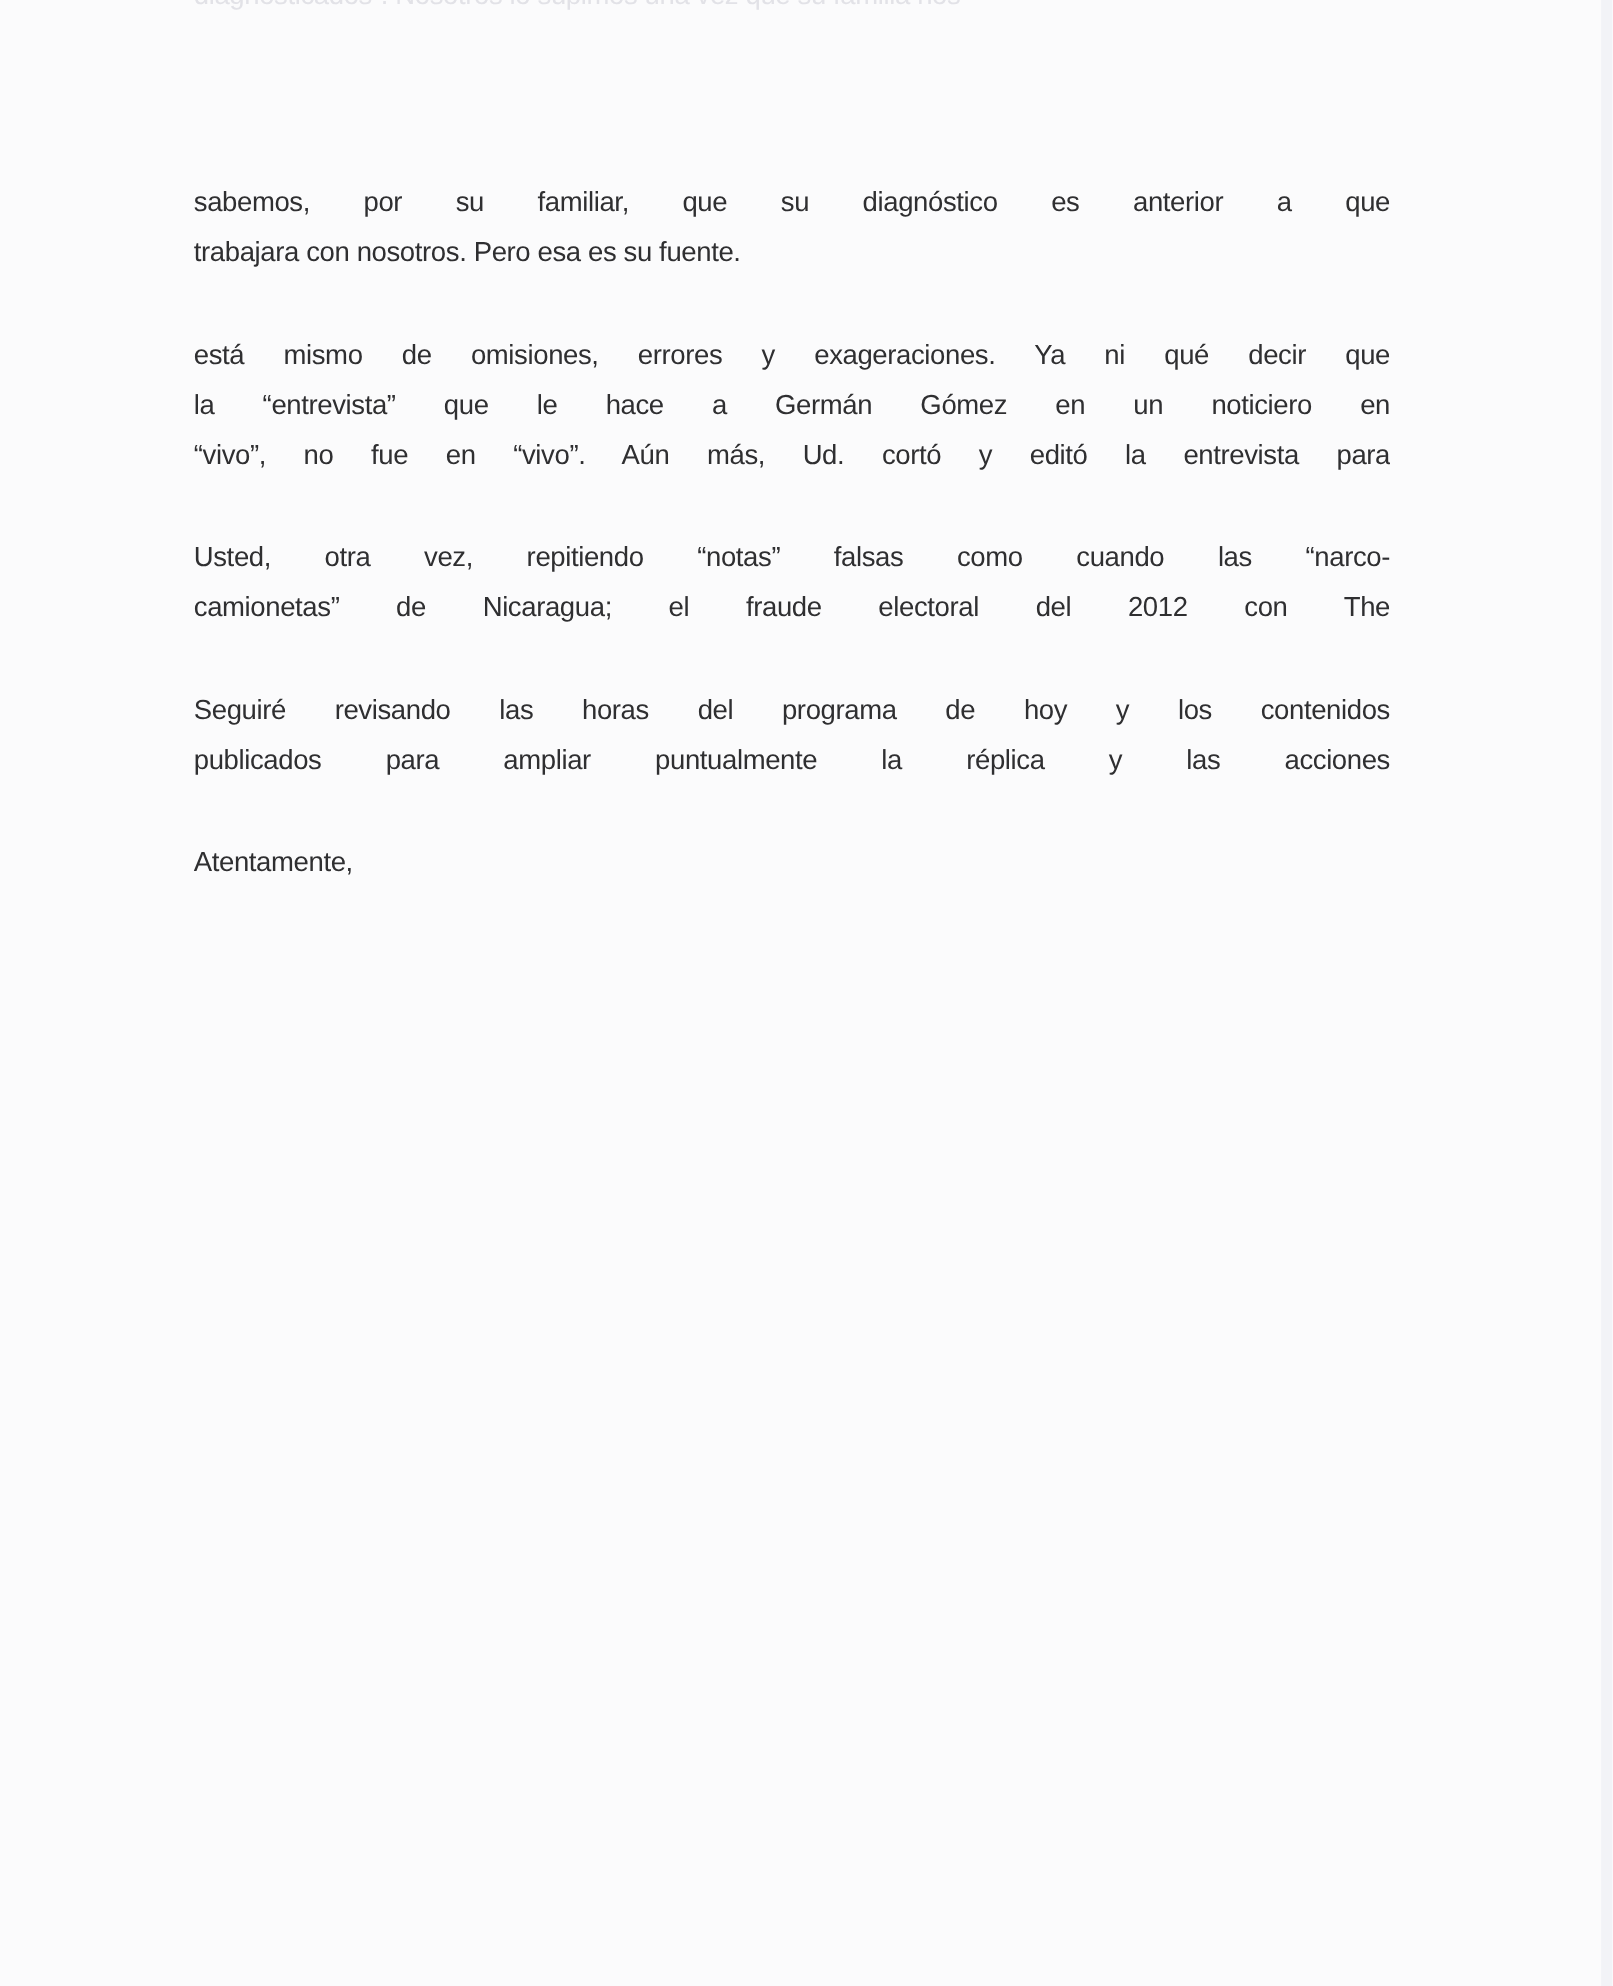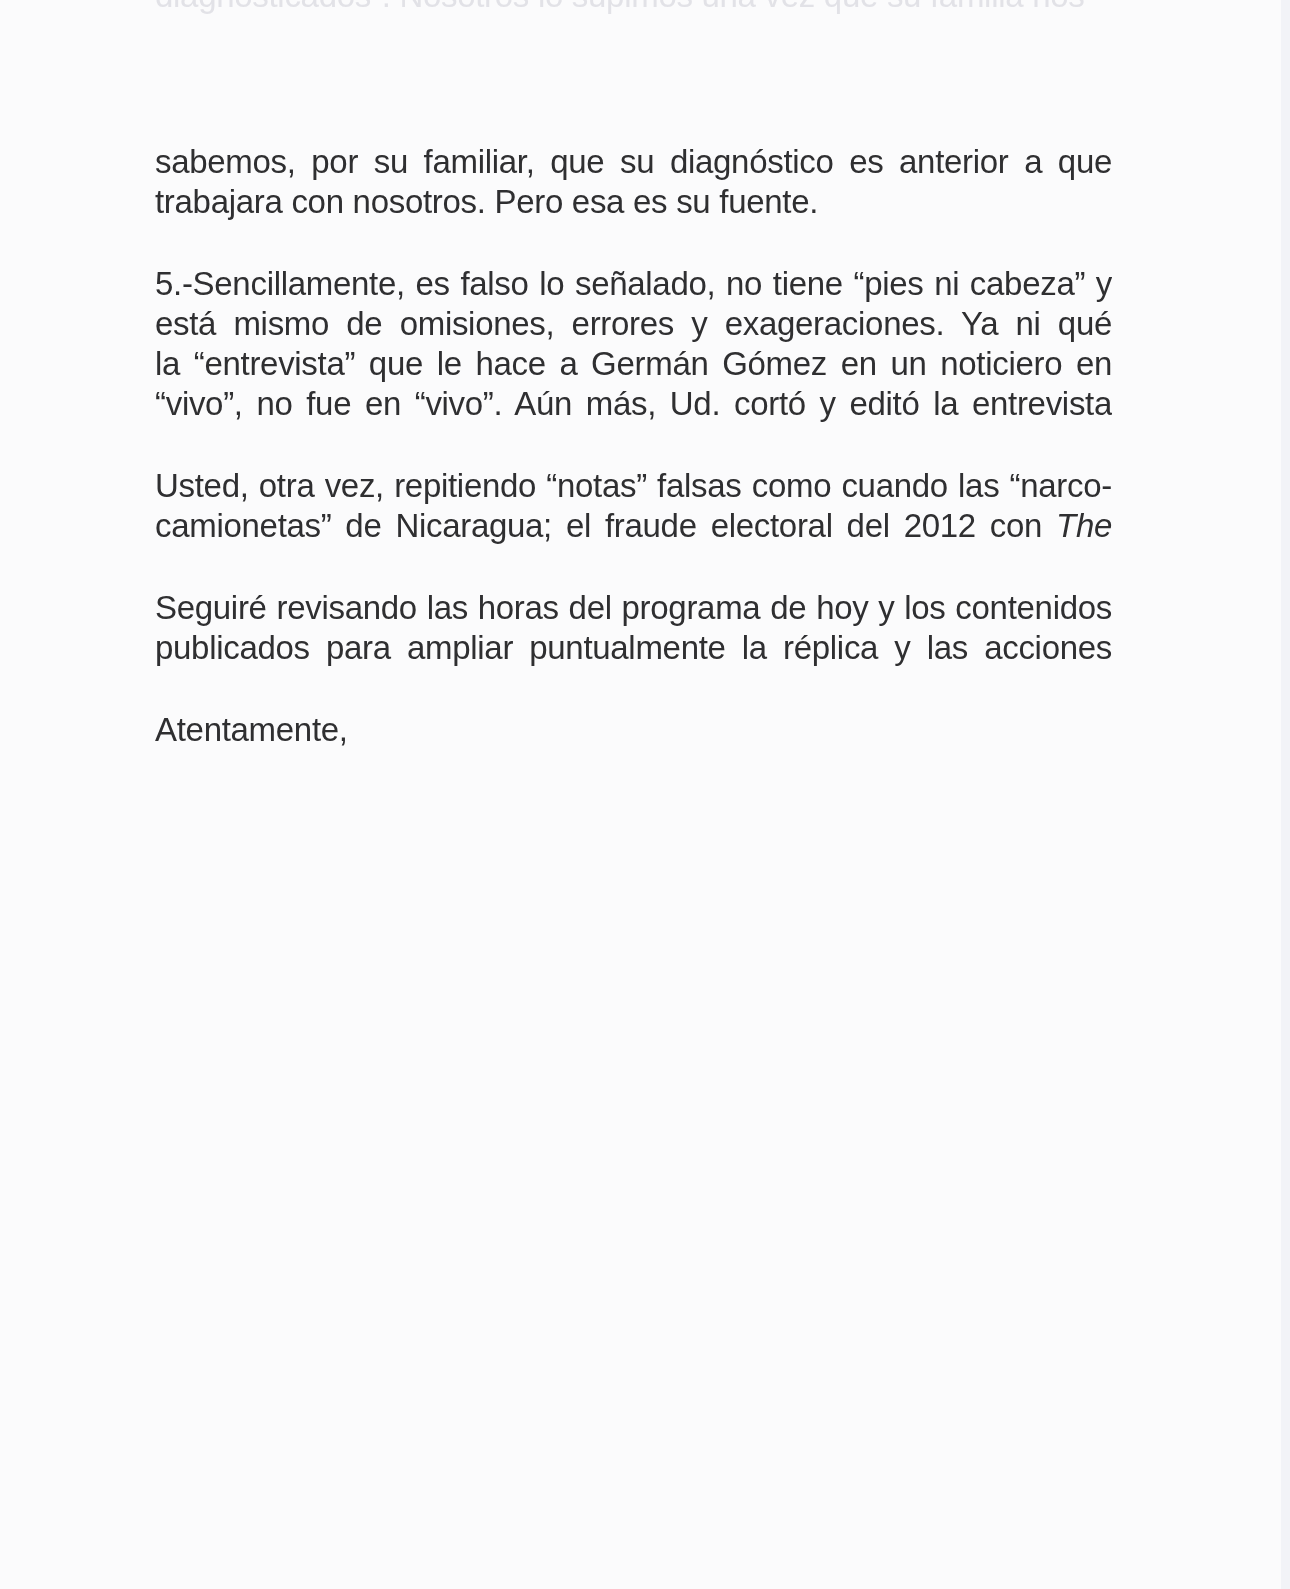--- a/index.html
+++ b/index.html
@@ -12,21 +12,21 @@
     overflow: hidden;
     background: #ffffff;
   }
   .page {
     position: relative;
     width: 1290px;
     height: 1589px;
     background: #fbfbfc;
     overflow: hidden;
     font-family: "Liberation Sans", "DejaVu Sans", sans-serif;
-    font-size: 33px;
+    font-size: 22px;
     line-height: 40px;
     letter-spacing: -0.3px;
     color: #2f2f31;
   }
   
   .clipped-line {
     position: absolute;
     top: -24px;
     left: 155px;
     width: 957px;
@@ -50,21 +50,20 @@
     text-align-last: justify;
     height: 40px;
     overflow: hidden;
   }
   
   .ln.end {
     text-align: center;
     text-align-last: left;
   }
   .italic {
-    font-style: italic;
     margin-top: 33px;
   }
   
   .edge-strip {
     position: absolute;
     top: 0;
     right: 0;
     width: 9px;
     height: 100%;
     background: rgba(208, 216, 230, 0.22);
@@ -79,21 +78,20 @@
   <div class="clipped-line">diagnosticados”. Nosotros lo supimos una vez que su familia nos</div>
 
   <main class="content">
 
     <div class="para">
       <div class="ln">sabemos, por su familiar, que su diagnóstico es anterior a que</div>
       <div class="ln end">trabajara con nosotros. Pero esa es su fuente.</div>
     </div>
 
     <div class="para">
-      <div class="ln">5.-Sencillamente, es falso lo señalado, no tiene “pies ni cabeza” y</div>
       <div class="ln">está mismo de omisiones, errores y exageraciones. Ya ni qué decir que</div>
       <div class="ln">la “entrevista” que le hace a Germán Gómez en un noticiero en</div>
       <div class="ln">“vivo”, no fue en “vivo”. Aún más, Ud. cortó y editó la entrevista para</div>
     </div>
 
     <div class="para">
       <div class="ln">Usted, otra vez, repitiendo “notas” falsas como cuando las “narco-</div>
       <div class="ln"><span>camionetas” de Nicaragua; el fraude electoral del 2012 con </span><span class="italic">The</span></div>
     </div>
 

